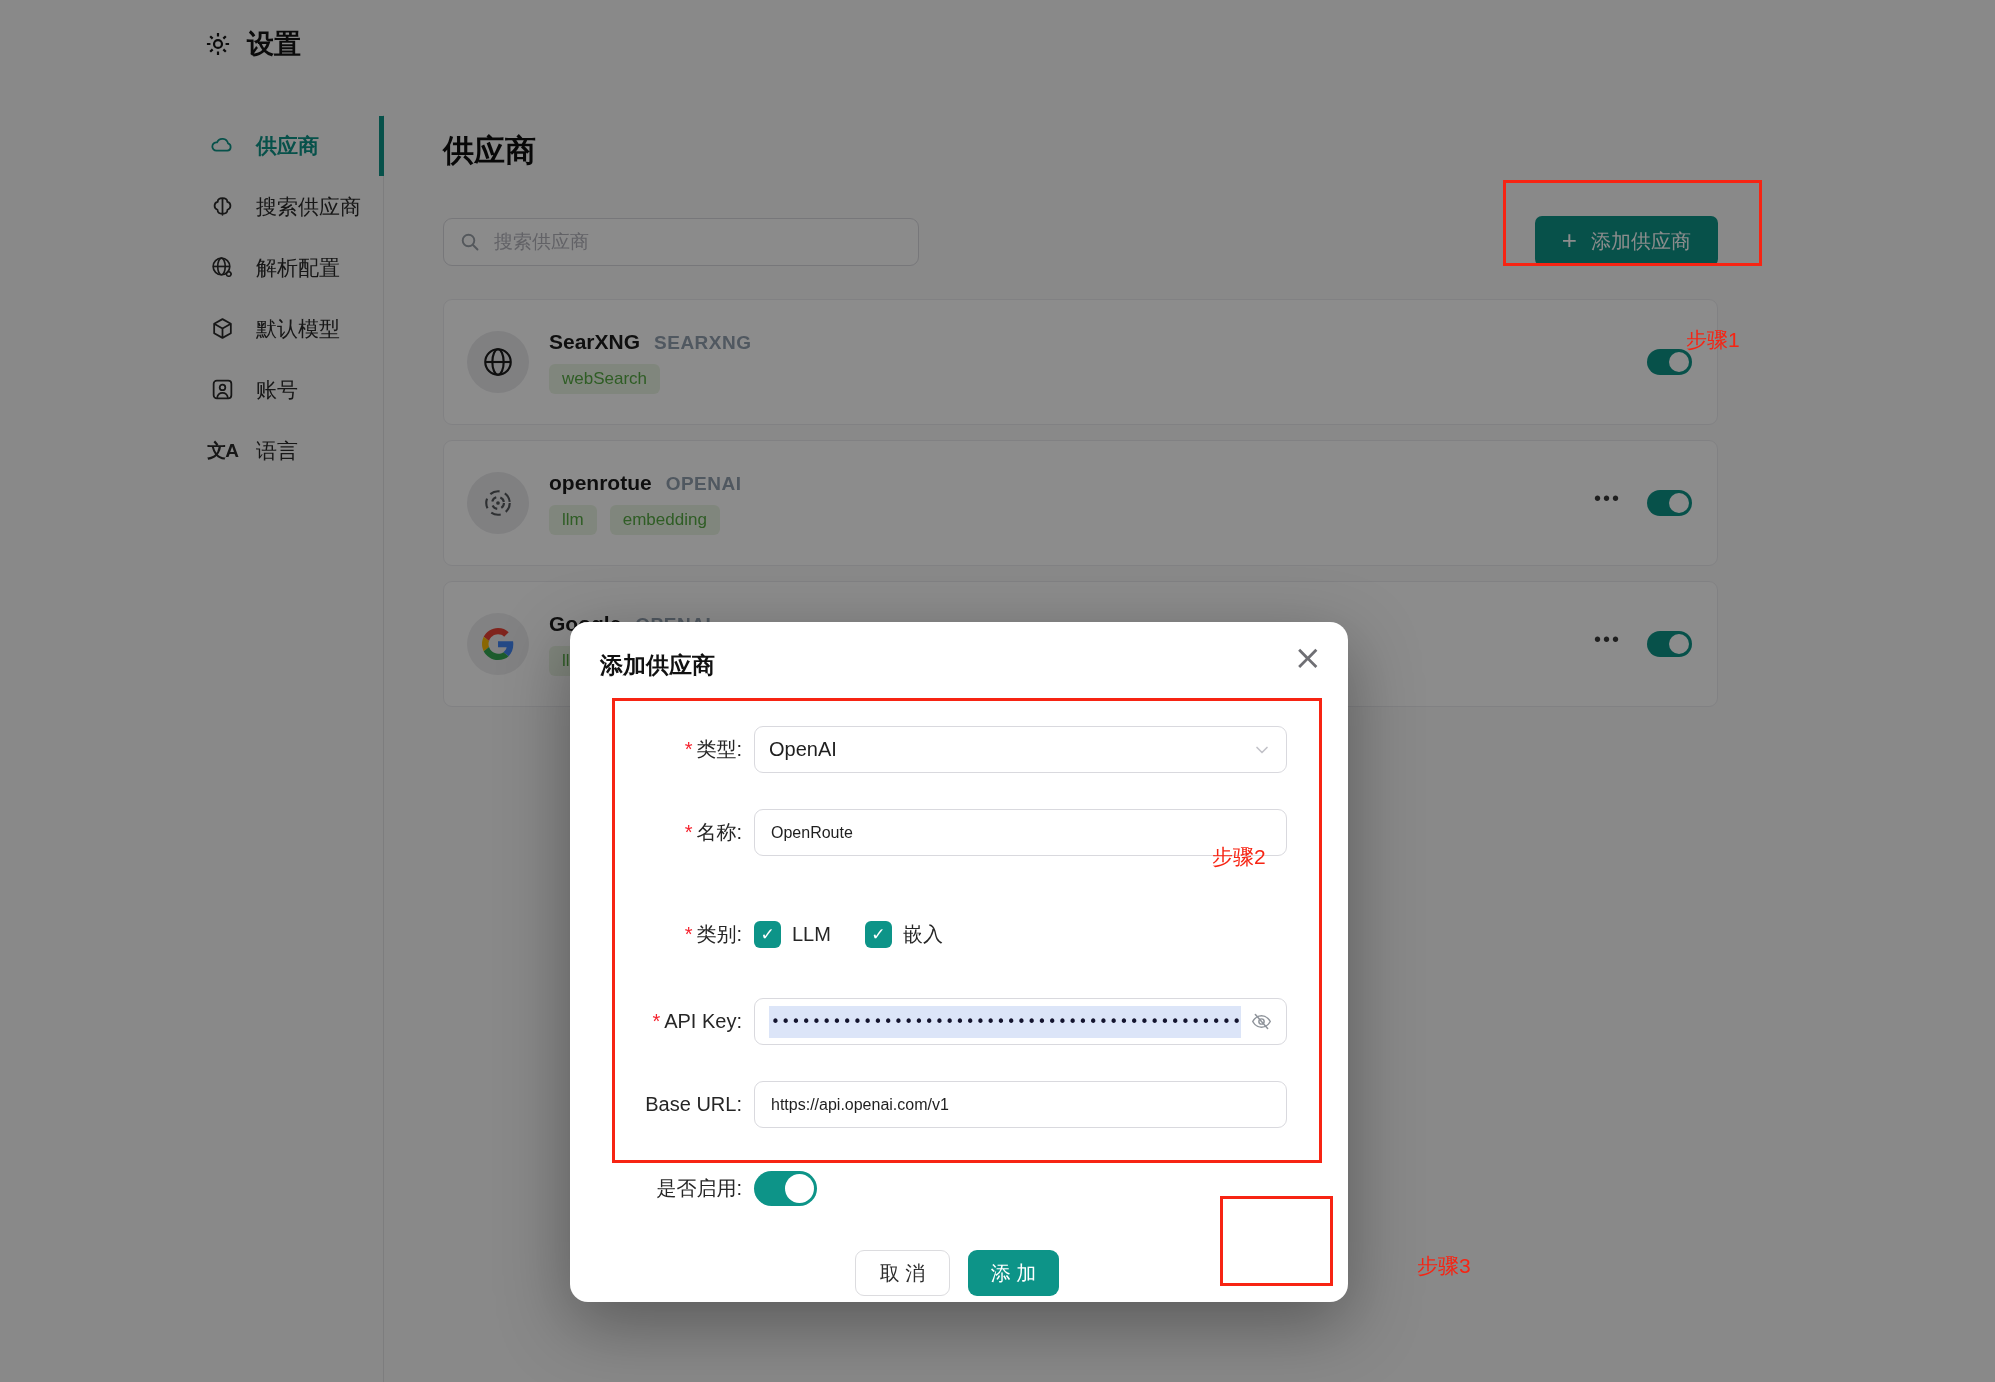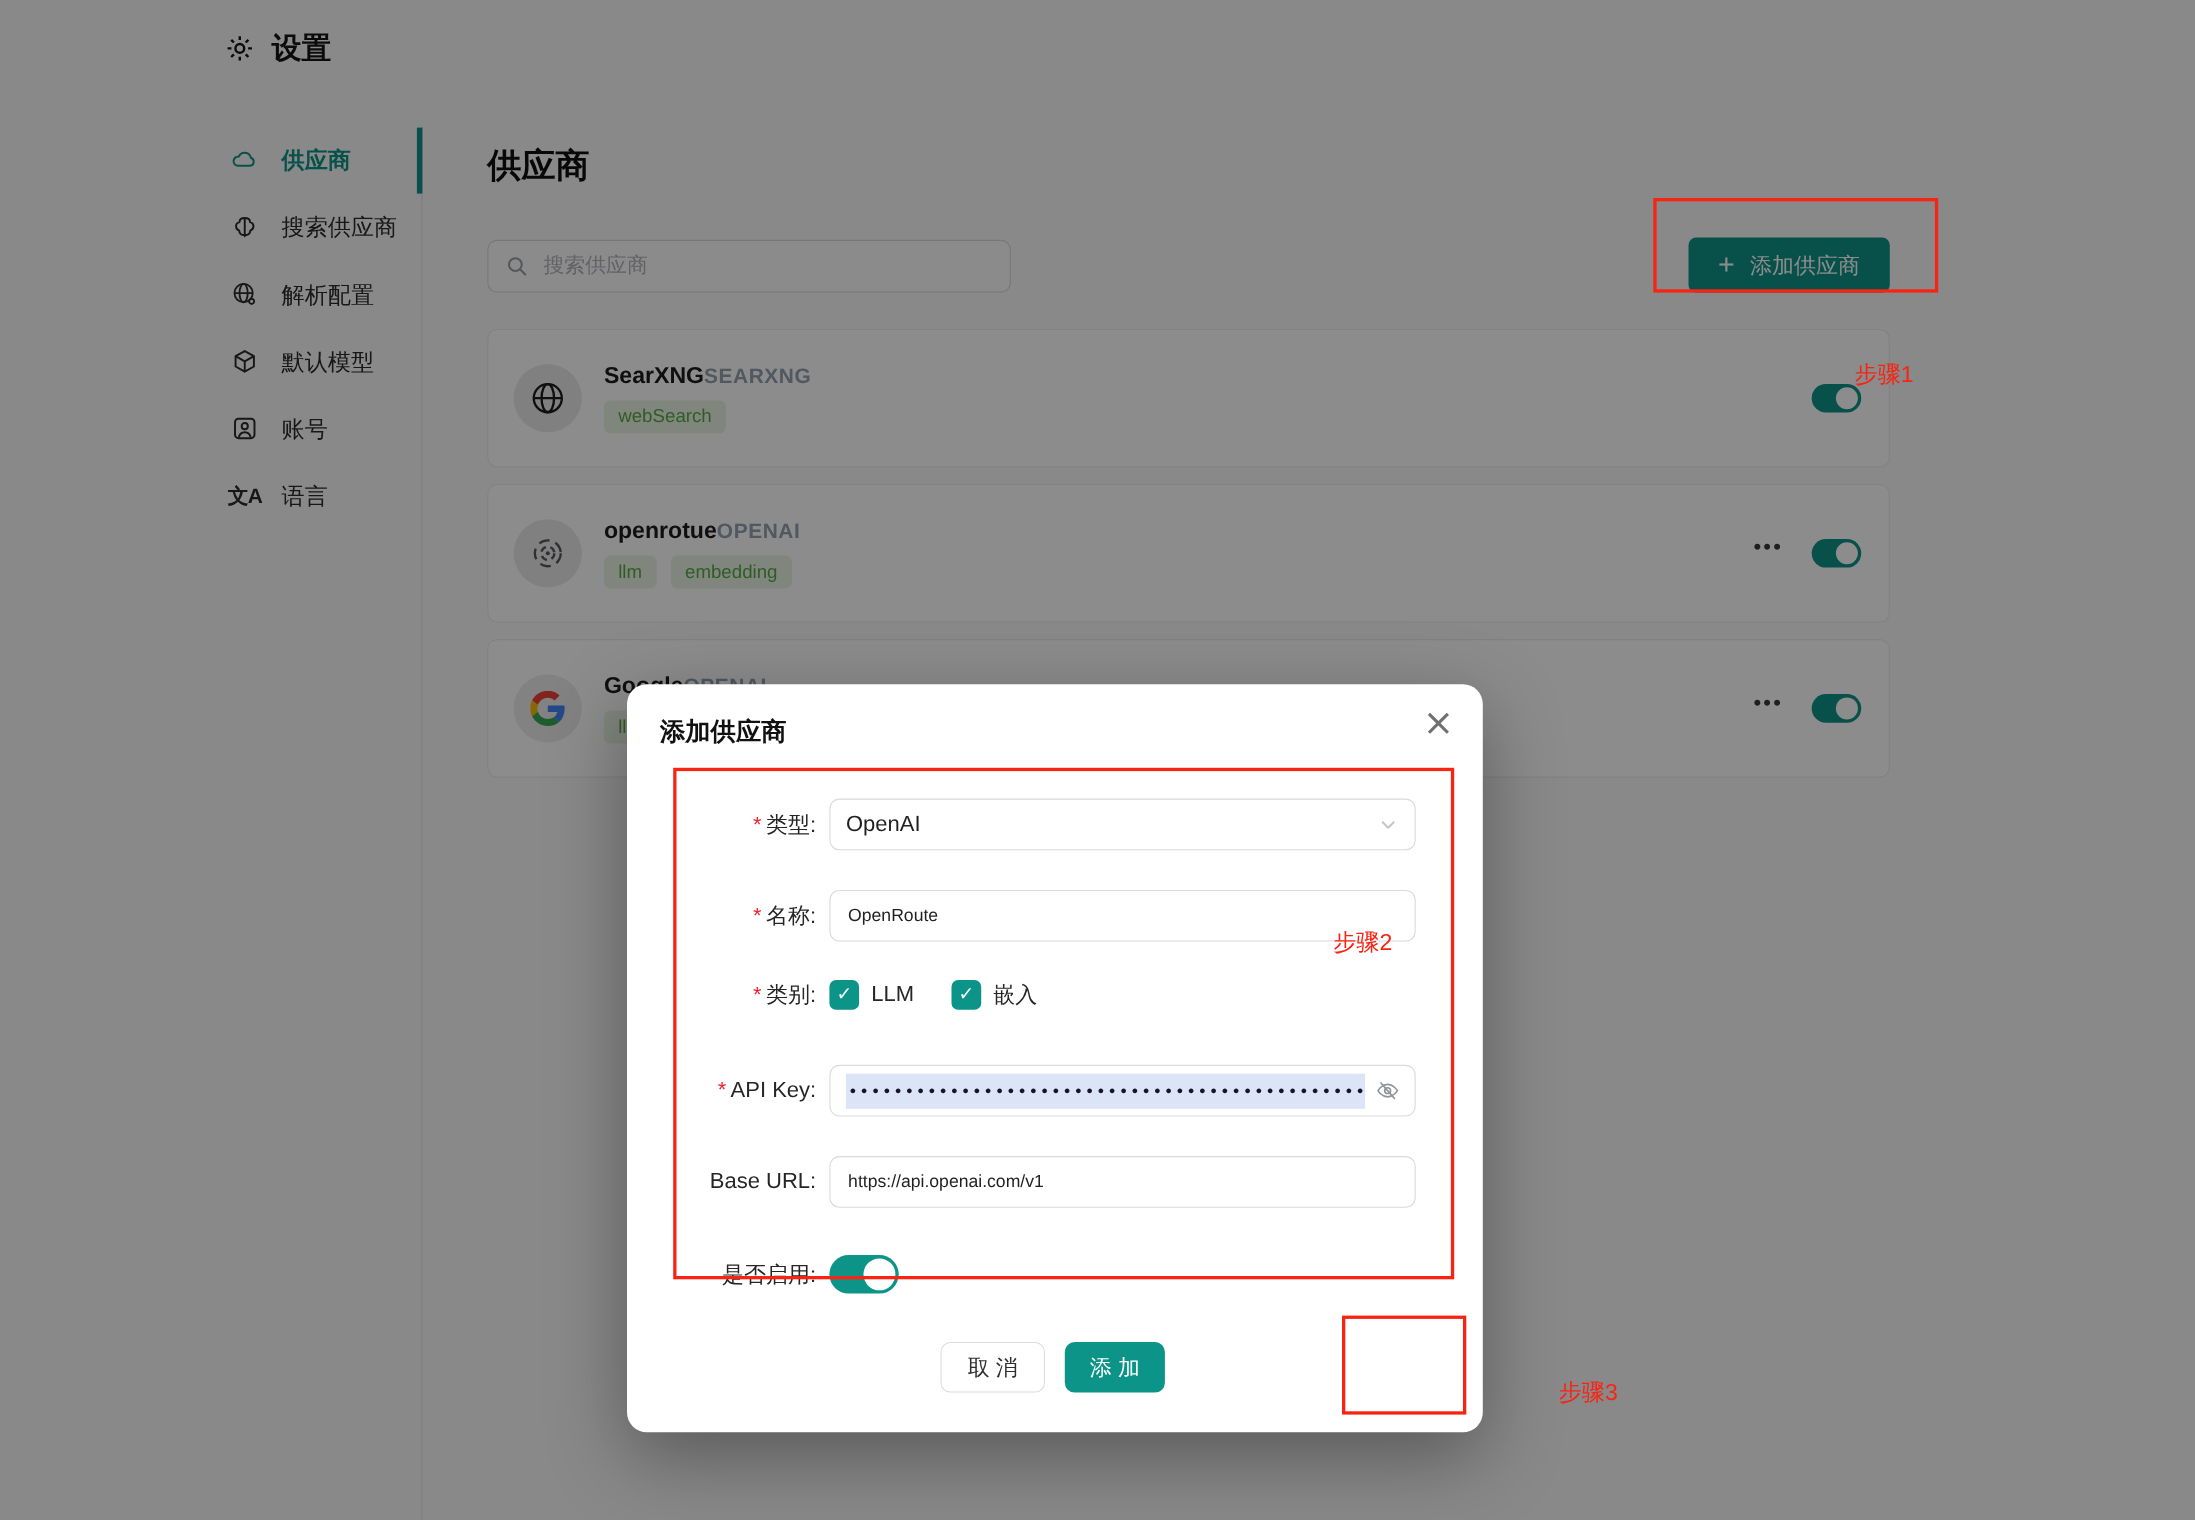--- a/index.html
+++ b/index.html
@@ -43,21 +43,21 @@
     font-size:20px;display:flex;align-items:center;gap:14px;cursor:pointer;
     font-family:"Liberation Sans","DejaVu Sans",sans-serif}
   .add-btn .plus{font-size:26px;font-weight:400;line-height:1;margin-top:-2px}
 
   .cards{margin-top:33px;display:flex;flex-direction:column;gap:15px}
   .card{height:126px;background:#fff;border:1px solid #ececef;border-radius:9px;
     display:flex;align-items:center;padding:0 25px 0 23px}
   .avatar{width:62px;height:62px;border-radius:50%;background:#e9e9ec;margin-right:20px;
     display:flex;align-items:center;justify-content:center;flex:0 0 62px}
   .p-info{flex:1;min-width:0}
-  .p-title-row{display:flex;align-items:baseline;}
+  .p-title-row{display:flex;align-items:baseline;gap:14px}
   .p-name{font-size:21px;font-weight:700;color:#1c1c1c}
   .p-type{font-size:19px;font-weight:600;color:#93a0b0;letter-spacing:.5px}
   .p-tags{margin-top:10px;display:flex;gap:13px}
   .tag{font-size:17px;color:var(--tag-text);background:var(--tag-bg);padding:5px 13px;border-radius:6px;line-height:1.2}
   .card-right{display:flex;align-items:center;gap:26px}
   .more{font-size:20px;color:#3a3a3a;letter-spacing:2px;cursor:pointer;line-height:.4;padding-bottom:10px}
   .toggle-sm{width:45px;height:26px;border-radius:13px;background:var(--accent);position:relative;cursor:pointer}
   .toggle-sm::after{content:"";position:absolute;top:3px;right:3px;width:20px;height:20px;border-radius:50%;background:#fff}
 
   
@@ -68,21 +68,21 @@
   .modal-close{position:absolute;top:18px;right:26px;font-size:34px;color:#6f6f74;line-height:1;cursor:pointer;
     font-family:"DejaVu Sans",sans-serif}
   .form{margin-top:45px}
   .form-row{display:flex;align-items:center}
   .form-label{width:142px;margin-right:12px;text-align:right;font-size:20px;color:#262626;white-space:nowrap;flex:0 0 142px}
   .req{color:#f5222d;margin-right:4px;font-size:20px}
   .control{width:533px;height:47px;border:1px solid #d9d9de;border-radius:9px;background:#fff;
     display:flex;align-items:center;padding:0 14px;font-size:20px;color:#1f1f1f}
   .control input{border:none;outline:none;flex:1;font-size:16px;color:#1f1f1f;background:transparent;
     font-family:Liberation Sans, sans-serif}
-  .mb36{margin-bottom:36px}.mb38{margin-bottom:30px}.mb42{margin-bottom:42px}.mb46{margin-bottom:46px}
+  .mb36{margin-bottom:36px}.mb38{margin-bottom:60px}.mb42{margin-bottom:42px}.mb46{margin-bottom:46px}
   .cb-row{height:36px}
   .cb{width:27px;height:27px;border-radius:6px;background:var(--accent);color:#fff;display:flex;
     align-items:center;justify-content:center;font-size:17px;font-weight:700;cursor:pointer}
   .cb-label{font-size:20px;color:#262626;margin:0 34px 0 11px}
   .cb-label:last-child{margin-right:0}
   .dots{flex:1;background:#dce5f8;color:#14142e;font-size:15px;letter-spacing:1.4px;
     padding:7px 2px;overflow:hidden;white-space:nowrap;font-family:"DejaVu Sans",sans-serif}
   .toggle-lg{width:63px;height:35px;border-radius:18px;background:var(--accent);position:relative;cursor:pointer}
   .toggle-lg::after{content:"";position:absolute;top:3px;right:3px;width:29px;height:29px;border-radius:50%;background:#fff}
   .footer{margin-top:44px;display:flex;justify-content:center;gap:18px;padding-right:4px}

